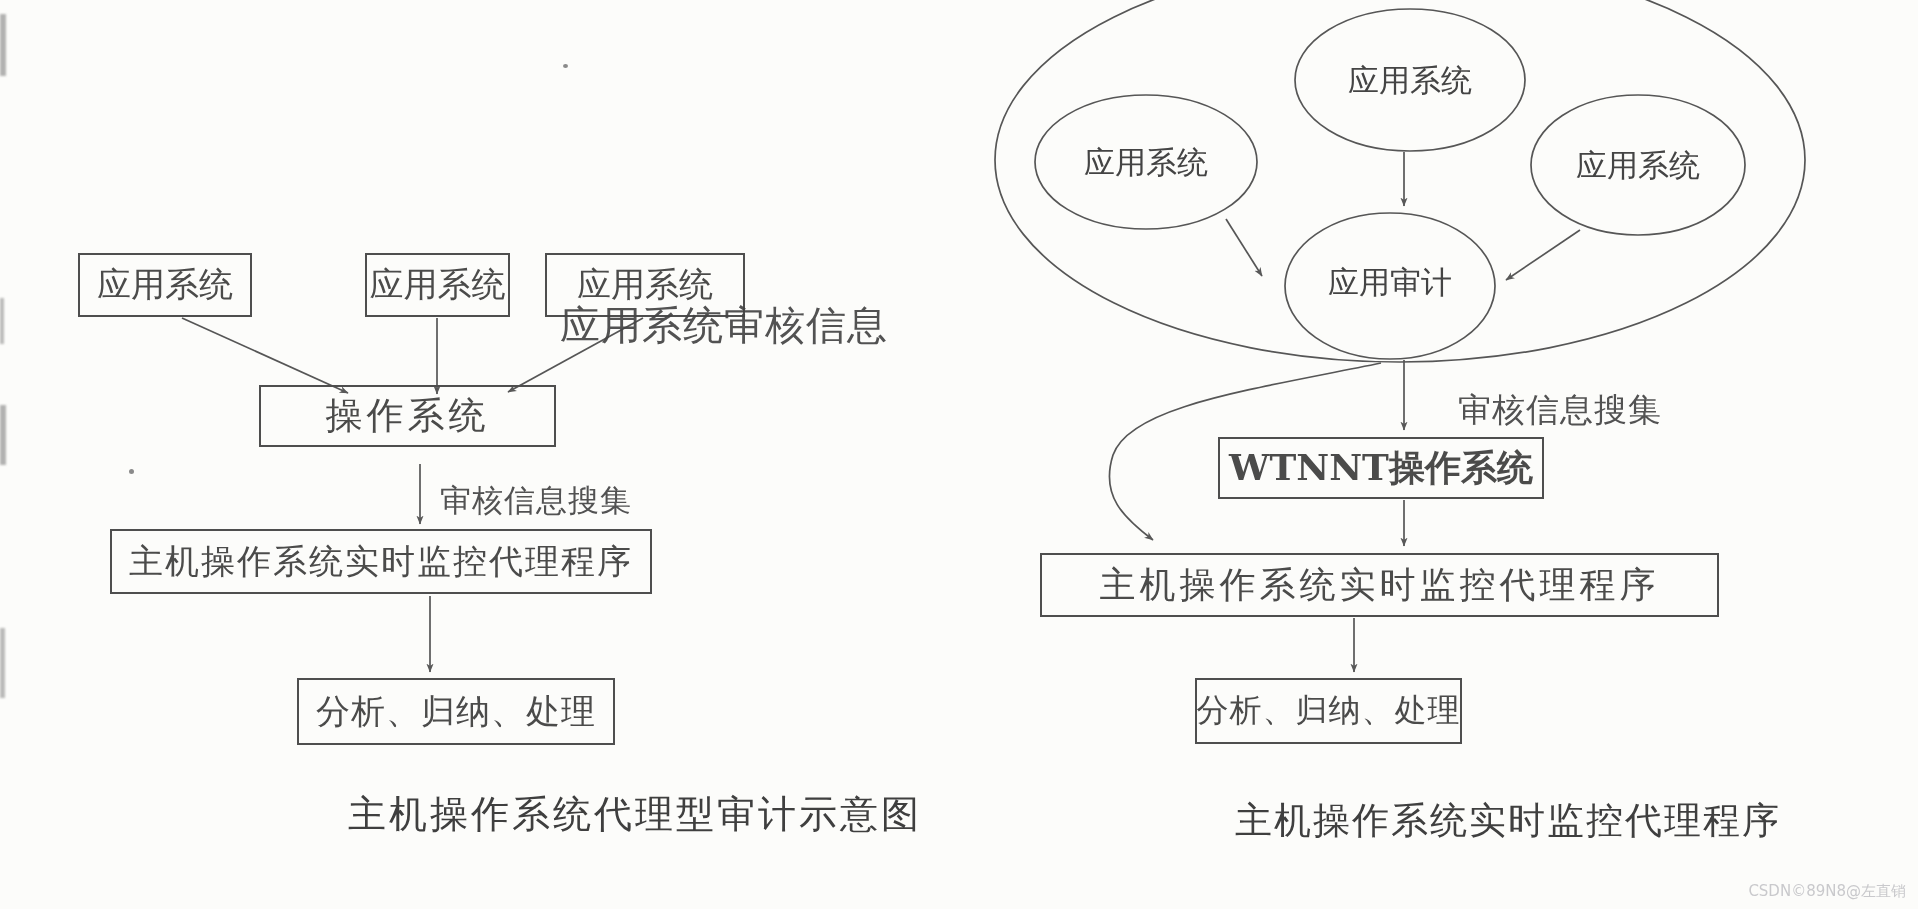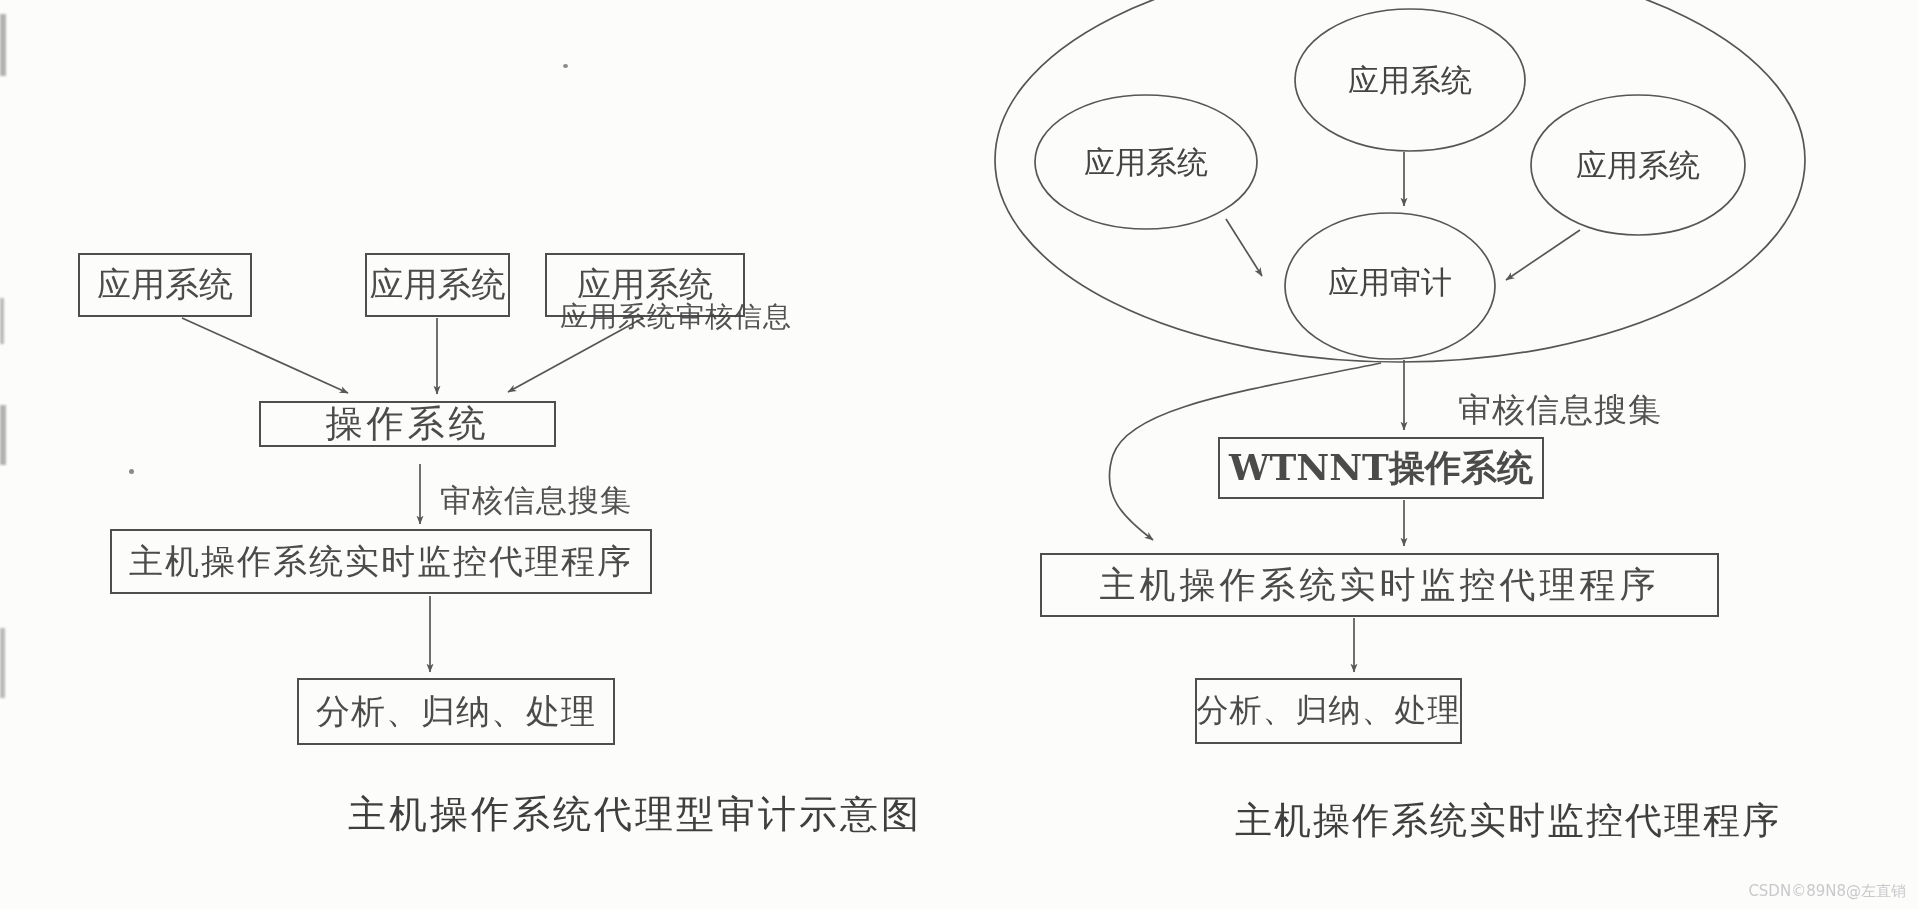--- a/index.html
+++ b/index.html
@@ -64,23 +64,23 @@
     <div class="box" style="left:78px;top:253px;width:174px;height:64px;font-size:34px;">
       <span>应用系统</span>
     </div>
     <div class="box" style="left:365px;top:253px;width:145px;height:64px;font-size:34px;">
       <span>应用系统</span>
     </div>
     <div class="box" style="left:545px;top:253px;width:200px;height:64px;font-size:34px;">
       <span>应用系统</span>
     </div>
 
-    <div class="lbl" style="left:560px;top:298px;font-size:28px;letter-spacing:1px;">应用系统审核信息</div>
+    <div class="lbl" style="left:560px;top:298px;font-size:40px;letter-spacing:1px;">应用系统审核信息</div>
 
-    <div class="box" style="left:259px;top:401px;width:297px;height:46px;font-size:37px;letter-spacing:4px;">
+    <div class="box" style="left:259px;top:385px;width:297px;height:62px;font-size:37px;letter-spacing:4px;">
       <span>操作系统</span>
     </div>
 
     <div class="lbl" style="left:440px;top:480px;font-size:31px;letter-spacing:1px;">审核信息搜集</div>
 
     <div class="box" style="left:110px;top:529px;width:542px;height:65px;font-size:34px;letter-spacing:2px;">
       <span>主机操作系统实时监控代理程序</span>
     </div>
 
     <div class="box" style="left:297px;top:678px;width:318px;height:67px;font-size:34px;letter-spacing:1px;">

